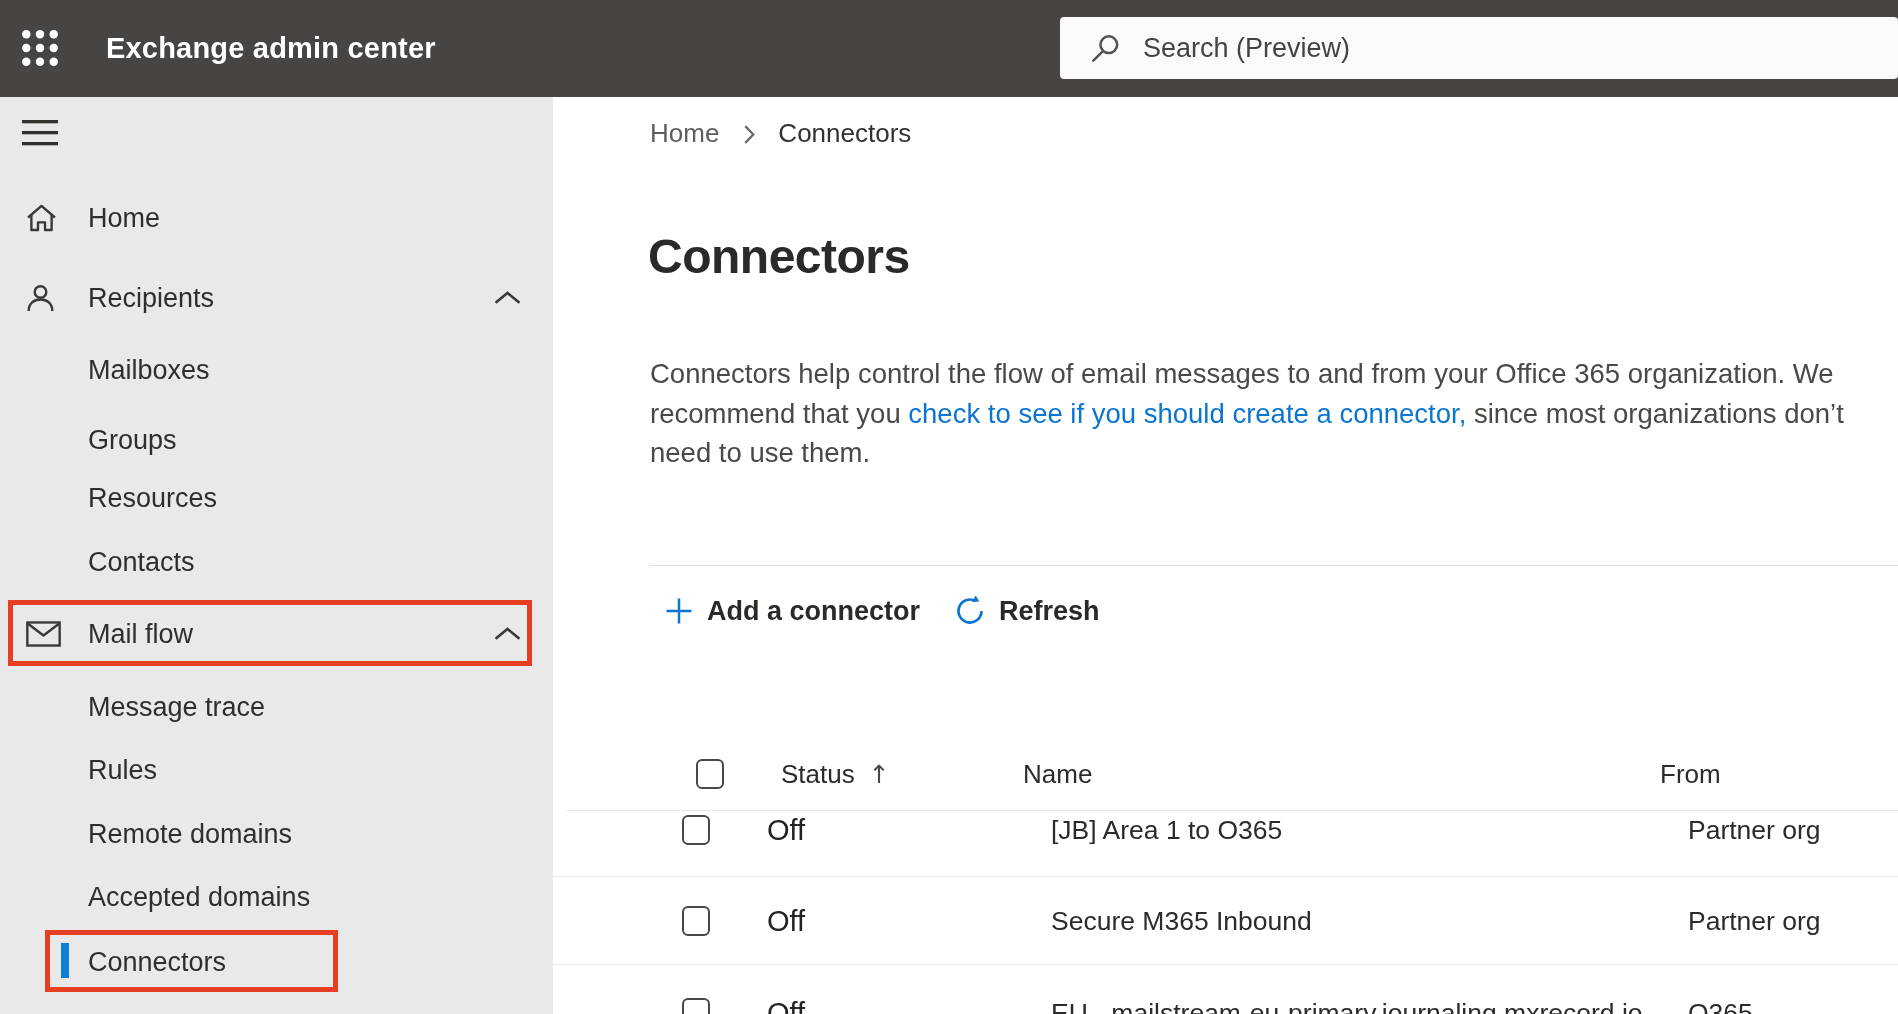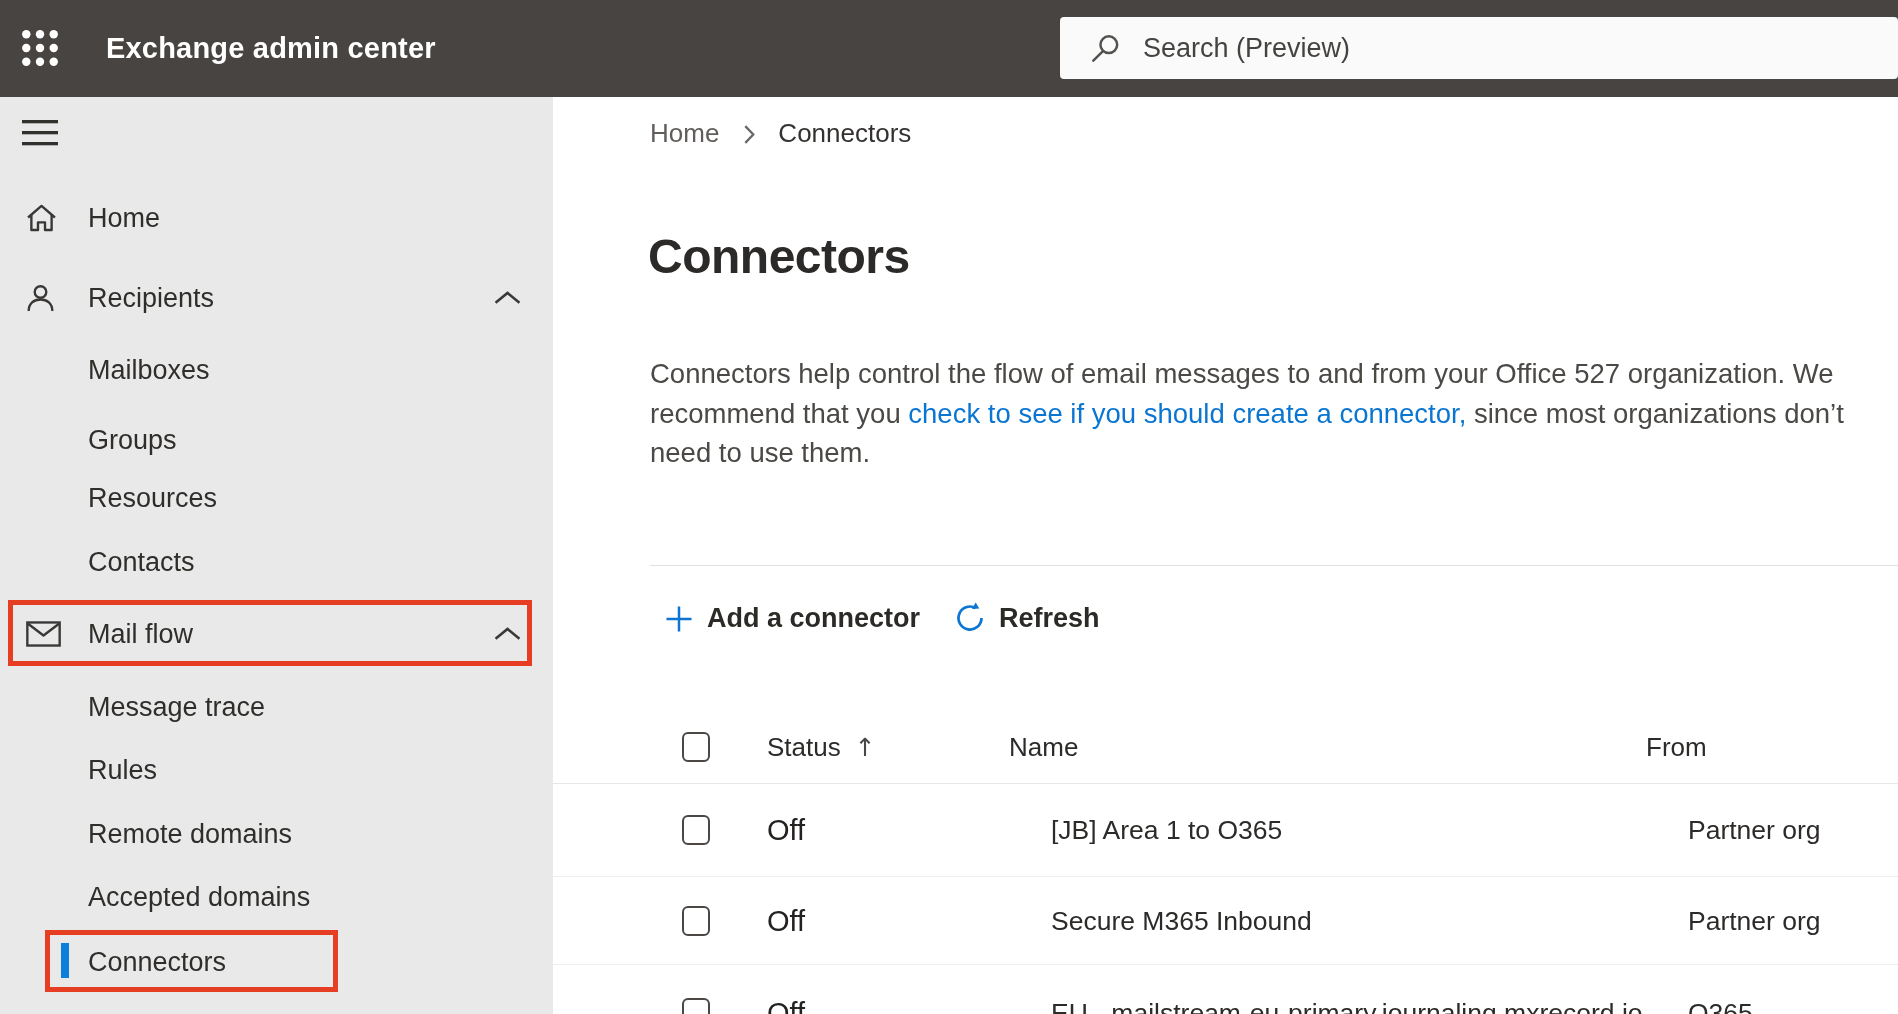--- a/index.html
+++ b/index.html
@@ -36,29 +36,29 @@
   .breadcrumb .crumb-current { font-size:26px; color:#343230; }
 
   .page-title { position:absolute; left:95px; top:132px; font-size:48px; font-weight:700; color:#2b2a28; letter-spacing:-.5px; }
 
   .page-desc { position:absolute; left:97px; top:257px; width:1230px; font-size:27.5px; line-height:39.5px; color:#4b4946; }
   .page-desc .line { display:block; }
   .page-desc a { color:#0b76d1; text-decoration:none; cursor:pointer; }
 
   .divider { position:absolute; left:97px; right:0; top:468px; border-top:1.5px solid #e3e1df; }
 
-  .toolbar { position:absolute; left:111px; top:491px; height:46px; display:flex; align-items:flex-end; }
+  .toolbar { position:absolute; left:111px; top:491px; height:46px; display:flex; align-items:center; }
   .tool-btn { display:flex; align-items:center; cursor:pointer; }
   .tool-btn + .tool-btn { margin-left:34px; }
   .tool-btn .tool-icon { line-height:0; margin-right:13px; }
   .tool-btn .tool-label { font-size:27px; font-weight:600; color:#2c2a27; white-space:nowrap; }
 
   
   .tbl-row { position:absolute; left:0; right:0; }
-  .tbl-header { top:613px; height:74px; border-bottom:1.5px solid #e8e6e3; }
+  .tbl-header { top:640px; height:74px; border-bottom:1.5px solid #e8e6e3;margin-left:14px; }
   .row-1 { top:687px; height:93px; border-bottom:1.5px solid #efedeb; }
   .row-2 { top:780px; height:88px; border-bottom:1.5px solid #efedeb; }
   .row-3 { top:868px; height:95px; }
   .cell { position:absolute; top:50%; transform:translateY(-50%); white-space:nowrap; }
   .cb { left:129px; width:28px; height:30px; border:2.5px solid #4a4744; border-radius:6px; background:#fff; cursor:pointer; }
   .col-status { left:214px; } .col-name { left:456px; } .col-from { left:1093px; }
   .hdr-text { font-size:26px; color:#2d2b29; }
   .sort-arrow { font-family:"DejaVu Sans",sans-serif; font-size:25px; color:#4a4744; font-weight:400; margin-left:14px; }
   .status-off { font-size:29px; font-weight:400; color:#242220; }
   .cell-text { font-size:26.5px; color:#2d2b29;margin-left:42px; }
@@ -186,21 +186,21 @@
         <svg width="13" height="21" viewBox="0 0 12 20">
             <path d="M2 2 L9.6 10 L2 18" fill="none" stroke="#6b6965" stroke-width="2.2"></path>
           </svg>
       </span>
       <span class="crumb-current">Connectors</span>
     </div>
 
     <h1 class="page-title">Connectors</h1>
 
     <div class="page-desc">
-      <span class="line"><span>Connectors help control the flow of email messages to and from your Office 527 organization. We</span></span>
+      <span class="line"><span>Connectors help control the flow of email messages to and from your Office 365 organization. We</span></span>
       <span class="line"><span>recommend that you </span><a>check to see if you should create a connector,</a><span> since most organizations don’t</span></span>
       <span class="line"><span>need to use them.</span></span>
     </div>
 
     <div class="divider"></div>
 
     <div class="toolbar">
       <div class="tool-btn">
         <span class="tool-icon">
           <svg width="30" height="30" viewBox="0 0 30 30">

